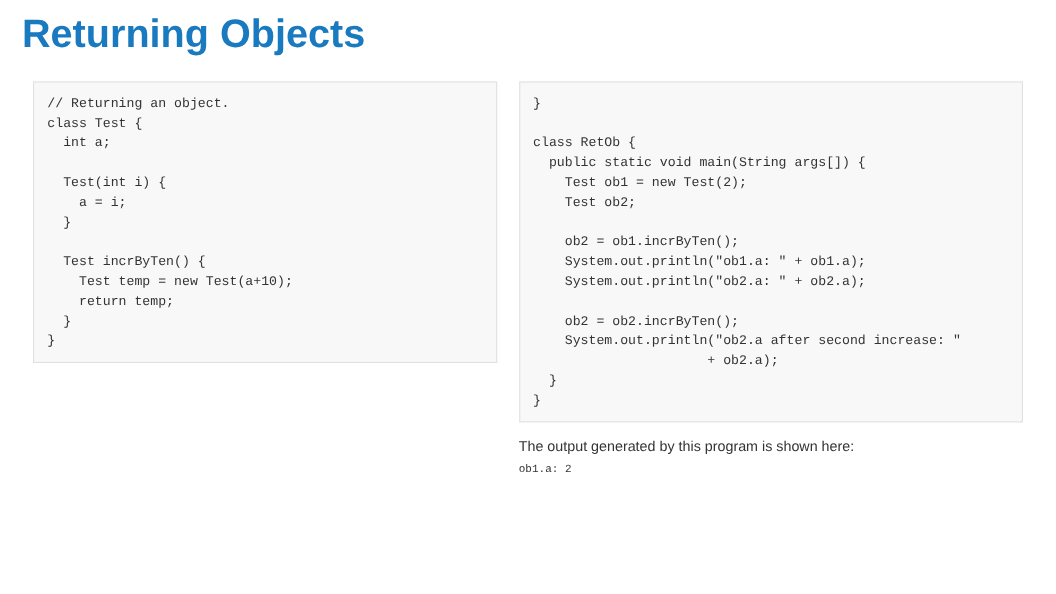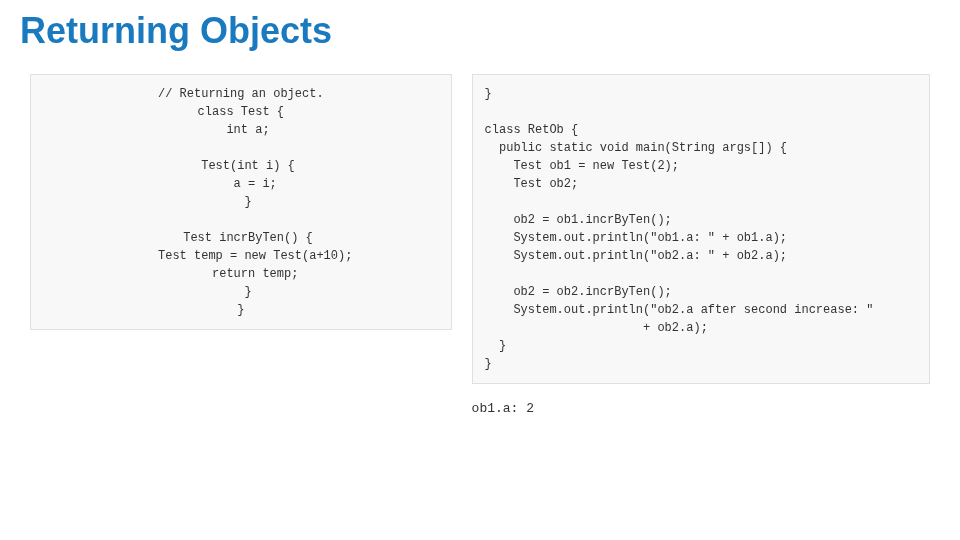--- a/index.html
+++ b/index.html
@@ -24,21 +24,20 @@
       font-family: Arial, sans-serif;
     }
     .content-area {
       display: flex;
       gap: 0;
       width: 100%;
     }
     .left-panel {
       width: 48%;
       padding: 10px;
-      text-align: center;
     }
     .right-panel {
       width: 52%;
       padding: 10px;
     }
     .code-block {
       font-family: 'Courier New', Courier, monospace;
       font-size: 12px;
       color: #333333;
       line-height: 1.5;
@@ -51,21 +50,21 @@
       margin-top: 14px;
       font-family: Arial, sans-serif;
       font-size: 13px;
       color: #333;
     }
     .output-label {
       margin-bottom: 6px;
     }
     .output-code {
       font-family: 'Courier New', Courier, monospace;
-      font-size: 13px;
+      font-size: 10px;
       color: #333;
       line-height: 1.7;
     }
     .right-top-code {
       font-family: 'Courier New', Courier, monospace;
       font-size: 12px;
       color: #333333;
       line-height: 1.5;
       background: #f8f8f8;
       padding: 10px 12px;
@@ -105,19 +104,20 @@
     ob2 = ob1.incrByTen();
     System.out.println("ob1.a: " + ob1.a);
     System.out.println("ob2.a: " + ob2.a);
 
     ob2 = ob2.incrByTen();
     System.out.println("ob2.a after second increase: "
                       + ob2.a);
   }
 }</div>
       <div class="output-section">
+        <div class="output-label">The output generated by this program is shown here:</div>
         <div class="output-code">
           <div>ob1.a: 2</div>
         </div>
       </div>
     </div>
   </div>
 </div>
 
 </body></html>

